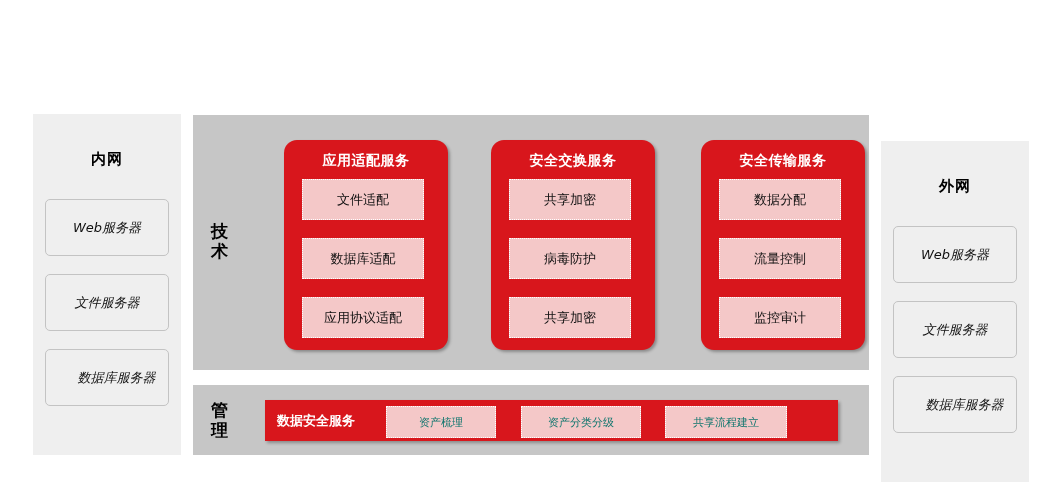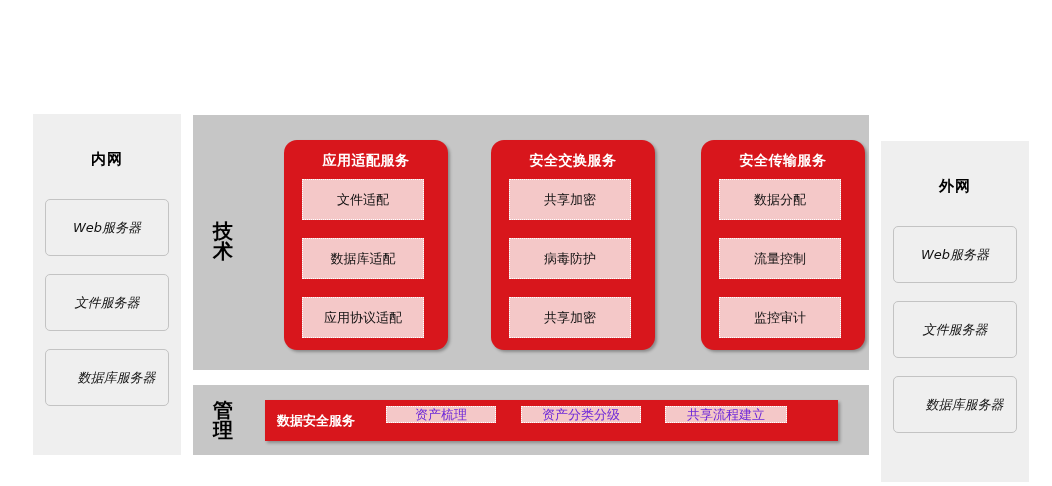--- a/index.html
+++ b/index.html
@@ -67,25 +67,25 @@
     left: 193px;
     top: 115px;
     width: 676px;
     height: 255px;
     background: #c6c6c6;
   }
 
   .axis-label {
     position: absolute;
     width: 22px;
-    font-size: 20px;
+    font-size: 17px;
     font-weight: bold;
     color: #000000;
     line-height: 20px;
-    text-align: right;
+    text-align: left;
     letter-spacing: 0px;
   }
   #tech-axis-label {
     left: 211px;
     top: 221px;
   }
   #mgmt-axis-label {
     left: 211px;
     top: 400px;
   }
@@ -162,28 +162,28 @@
     display: flex;
     align-items: center;
     font-size: 13px;
     font-weight: bold;
     color: #ffffff;
   }
 
   .mgmt-item {
     position: absolute;
     top: 6px;
-    height: 17px;
+    height: 32px;
     background: #f4c8c8;
     border: 1px dotted #ffffff;
     display: flex;
     align-items: center;
     justify-content: center;
-    font-size: 13px;
-    color: #6d28d9;
+    font-size: 11px;
+    color: #0f766e;
   }
   .mgmt-item.m0 { left: 121px; width: 110px; }
   .mgmt-item.m1 { left: 256px; width: 120px; }
   .mgmt-item.m2 { left: 400px; width: 122px; }
 </style>
 </head>
 <body>
 
 <div id="canvas">
 

